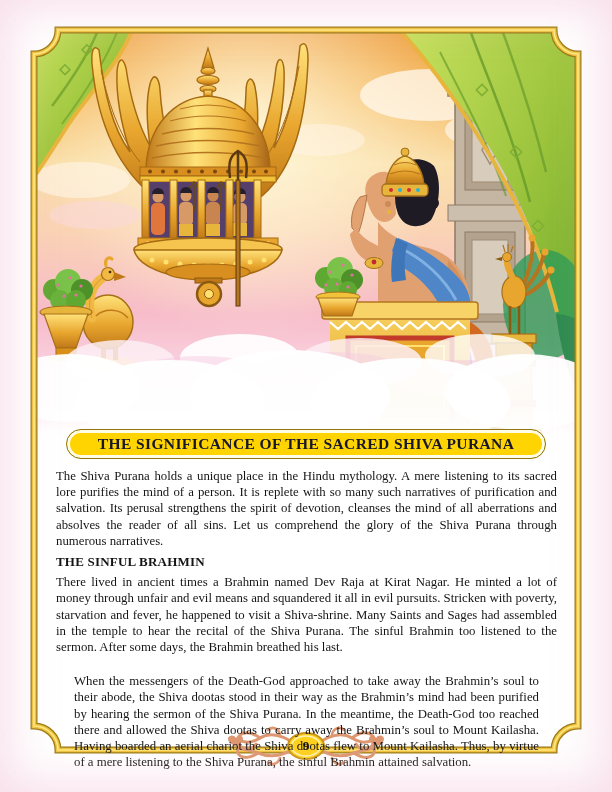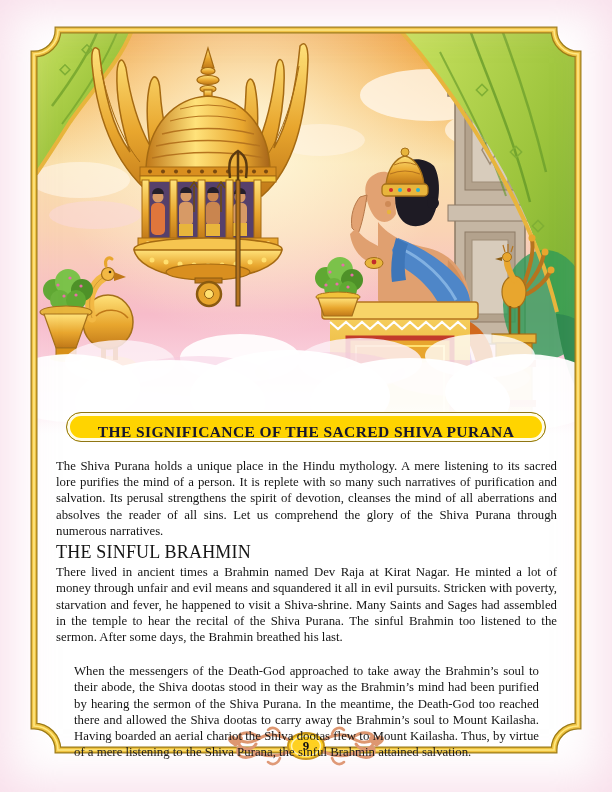--- a/index.html
+++ b/index.html
@@ -7,38 +7,38 @@
     position:relative; width:612px; height:792px; margin:0 auto;
     background:#ffffff; overflow:hidden;
     font-family:"Liberation Serif", serif;
   }
   .vignette {
     position:absolute; inset:0; pointer-events:none; z-index:6;
     box-shadow: inset 0 0 46px 8px rgba(242,189,214,0.5);
   }
   .art { position:absolute; left:0; top:0; z-index:1; }
   .banner {
-    position:absolute; left:66px; top:412px; width:478px; height:28px; z-index:3;
+    position:absolute; left:66px; top:429px; width:478px; height:28px; z-index:3;
     background:#FFD400;
     border:1.5px solid #8F7514; border-radius:16px;
     box-shadow: inset 0 0 0 3px #FFFCE8;
-    display:flex; align-items:flex-end; justify-content:center;
+    display:flex; align-items:center; justify-content:center;
   }
   .banner span {
     font-weight:bold; font-size:15.5px; letter-spacing:0.4px;
     color:#16162E; white-space:nowrap;
   }
   .text-block {
-    position:absolute; left:56px; top:458px; width:501px; z-index:3;
+    position:absolute; left:56px; top:468px; width:501px; z-index:3;
     color:#151515; font-size:12.8px; line-height:16.2px; text-align:justify;
   }
   .text-block p { margin:0 0 5px 0; }
   .text-block p.last { margin:18px; }
   .text-block h2 {
-    font-size:18px; font-weight:normal; margin:1px 0 4px 0;
+    font-size:13px; font-weight:bold; margin:1px 0 4px 0;
     letter-spacing:0.2px; text-align:left;
   }
   .page-number {
     position:absolute; left:288px; top:735px; width:36px; height:22px; z-index:5;
     text-align:center; line-height:22px;
     font-weight:bold; font-size:13px; color:#111;
   }
 </style>
 </head>
 <body>

